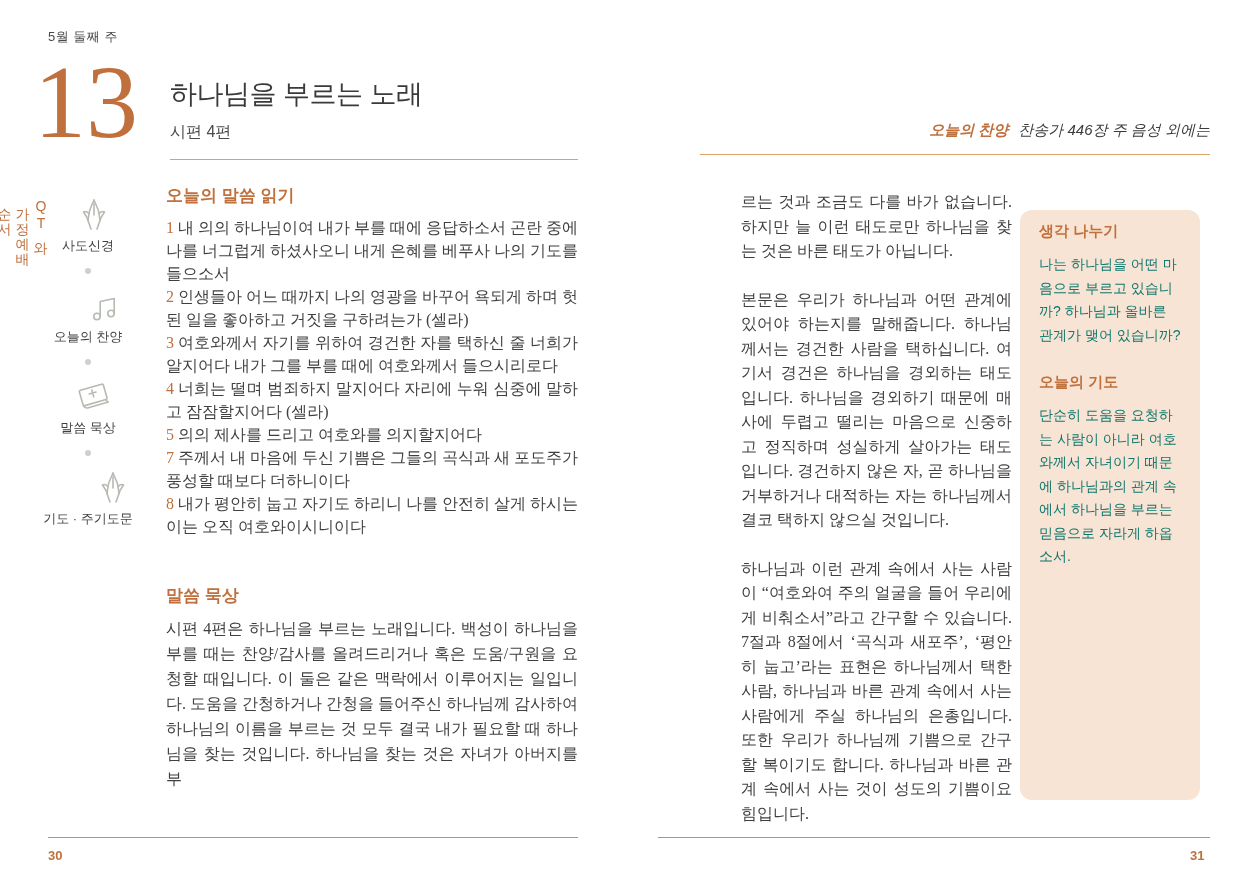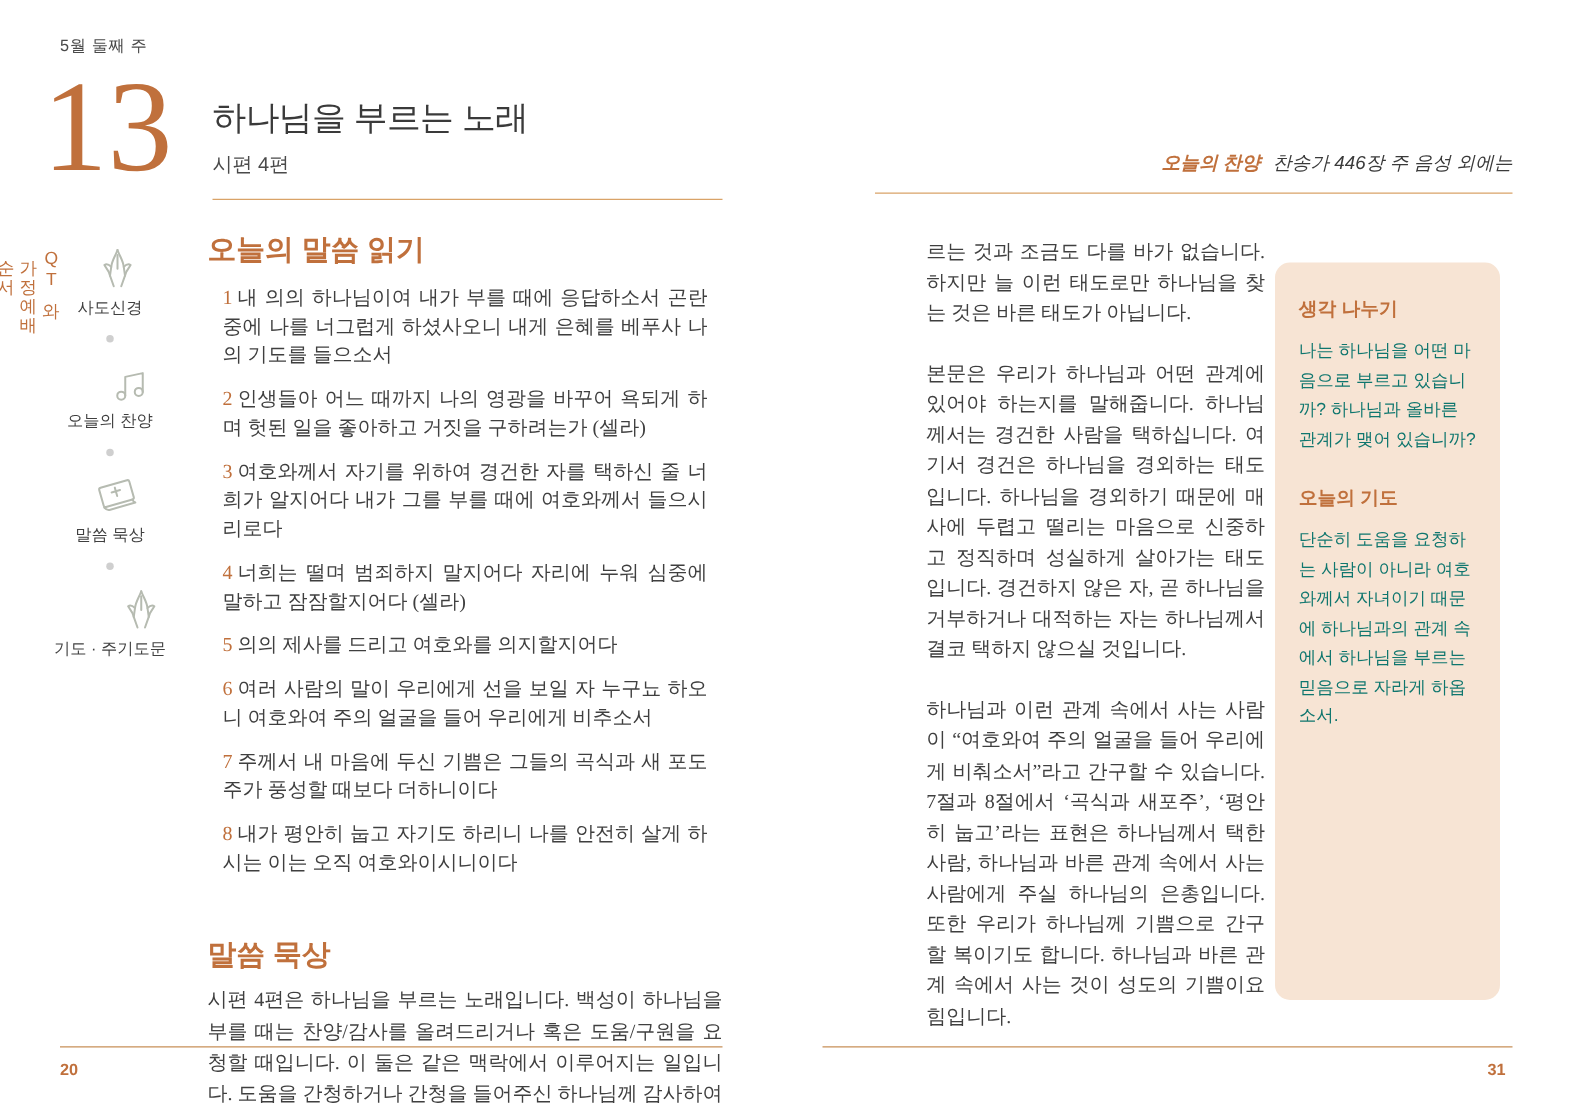--- a/index.html
+++ b/index.html
@@ -37,36 +37,36 @@
   .order-list { position:absolute; left:38px; top:196px; width:100px;
                 display:flex; flex-direction:column; align-items:center;
                 font-family:"Liberation Sans", sans-serif; }
   .order-item { display:flex; flex-direction:column; align-items:flex-end; }
   .order-item .icon { height:38px; display:flex; align-items:flex-end; }
   .order-item .olabel { margin-top:3px; font-size:13px; color:#3f3f3f; white-space:nowrap; }
   .sep-dot { width:6px; height:6px; border-radius:50%; background:#cfcfcf; margin:13px 0; }
 
   
   .col-left { position:absolute; left:166px; top:184px; width:412px; }
-  .section-heading { font-family:"Liberation Sans", sans-serif; font-size:23px;
+  .section-heading { font-family:"Liberation Sans", sans-serif; font-size:17px;
                      font-weight:700; color:#c0703c; margin-bottom:9px; }
   .verses { font-size:16px; line-height:23px; text-align:justify; color:#3f3f3f; }
-  .verse { margin:12px; }
+  .verse { margin:0; }
   .vnum { color:#c0703c; margin-right:4px; }
   .meditation-heading { margin-top:46px; }
   .meditation-body { font-size:16px; line-height:25px; text-align:justify; color:#3f3f3f; }
 
   
   .col-right { position:absolute; left:700px; top:190px; width:312px;
                font-size:16px; line-height:24.5px; text-align:justify; color:#3f3f3f; }
   .col-right p { margin-bottom:24px;margin-left:41px; }
 
   
   .think-box { position:absolute; left:1020px; top:210px; width:180px; height:590px;
-               background:#f7e4d4; border-radius:12px; padding:28px 19px;
+               background:#f7e4d4; border-radius:12px; padding:12px 19px;
                font-family:"Liberation Sans", sans-serif; }
   .box-heading { font-size:15px; font-weight:700; color:#c0703c; margin-bottom:12px; }
   .box-text { font-size:14px; line-height:23.5px; color:#0f766e; }
   .box-heading.second { margin-top:26px; }
 
   
   .footer-rule-left { left:48px; top:837px; width:530px; background:#c89058; }
   .footer-rule-right { left:658px; top:837px; width:552px; background:#c89058; }
   .page-num { position:absolute; top:848px; font-size:13px; font-weight:700; color:#c0703c;
               font-family:"Liberation Sans", sans-serif; }
@@ -159,21 +159,20 @@
 
 <div class="col-left">
   <div class="section-heading sans">오늘의 말씀 읽기</div>
 
   <div class="verses">
     <p class="verse"><span class="vnum">1</span><span>내 의의 하나님이여 내가 부를 때에 응답하소서 곤란 중에 나를 너그럽게 하셨사오니 내게 은혜를 베푸사 나의 기도를 들으소서</span></p>
     <p class="verse"><span class="vnum">2</span><span>인생들아 어느 때까지 나의 영광을 바꾸어 욕되게 하며 헛된 일을 좋아하고 거짓을 구하려는가 (셀라)</span></p>
     <p class="verse"><span class="vnum">3</span><span>여호와께서 자기를 위하여 경건한 자를 택하신 줄 너희가 알지어다 내가 그를 부를 때에 여호와께서 들으시리로다</span></p>
     <p class="verse"><span class="vnum">4</span><span>너희는 떨며 범죄하지 말지어다 자리에 누워 심중에 말하고 잠잠할지어다 (셀라)</span></p>
     <p class="verse"><span class="vnum">5</span><span>의의 제사를 드리고 여호와를 의지할지어다</span></p>
-    <p class="verse"><span class="vnum">6</span><span>여러 사람의 말이 우리에게 선을 보일 자 누구뇨 하오니 여호와여 주의 얼굴을 들어 우리에게 비추소서</span></p>
     <p class="verse"><span class="vnum">7</span><span>주께서 내 마음에 두신 기쁨은 그들의 곡식과 새 포도주가 풍성할 때보다 더하니이다</span></p>
     <p class="verse"><span class="vnum">8</span><span>내가 평안히 눕고 자기도 하리니 나를 안전히 살게 하시는 이는 오직 여호와이시니이다</span></p>
   </div>
 
   <div class="section-heading sans meditation-heading">말씀 묵상</div>
   <div class="meditation-body">시편 4편은 하나님을 부르는 노래입니다. 백성이 하나님을 부를 때는 찬양/감사를 올려드리거나 혹은 도움/구원을 요청할 때입니다. 이 둘은 같은 맥락에서 이루어지는 일입니다. 도움을 간청하거나 간청을 들어주신 하나님께 감사하여 하나님의 이름을 부르는 것 모두 결국 내가 필요할 때 하나님을 찾는 것입니다. 하나님을 찾는 것은 자녀가 아버지를 부</div>
 </div>
 
 <div class="col-right">
   <p>르는 것과 조금도 다를 바가 없습니다. 하지만 늘 이런 태도로만 하나님을 찾는 것은 바른 태도가 아닙니다.</p>
@@ -183,14 +182,14 @@
 
 <div class="think-box">
   <div class="box-heading">생각 나누기</div>
   <div class="box-text">나는 하나님을 어떤 마음으로 부르고 있습니까? 하나님과 올바른 관계가 맺어 있습니까?</div>
   <div class="box-heading second">오늘의 기도</div>
   <div class="box-text">단순히 도움을 요청하는 사람이 아니라 여호와께서 자녀이기 때문에 하나님과의 관계 속에서 하나님을 부르는 믿음으로 자라게 하옵소서.</div>
 </div>
 
 <div class="rule footer-rule-left"></div>
 <div class="rule footer-rule-right"></div>
-<div class="page-num page-num-left">20</div>
+<div class="page-num page-num-left">30</div>
 <div class="page-num page-num-right">31</div>
 
 </body></html>

